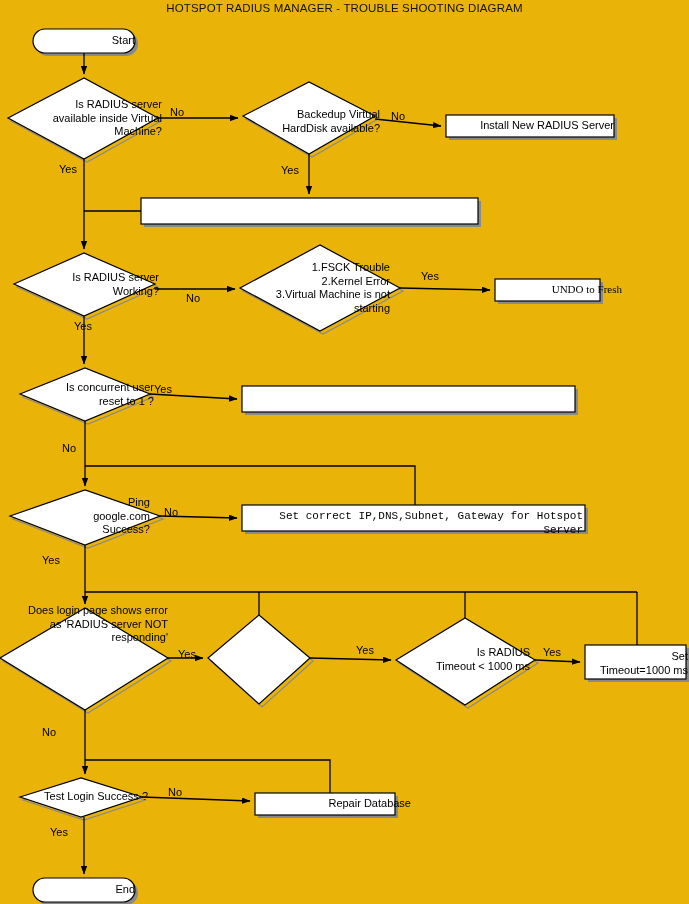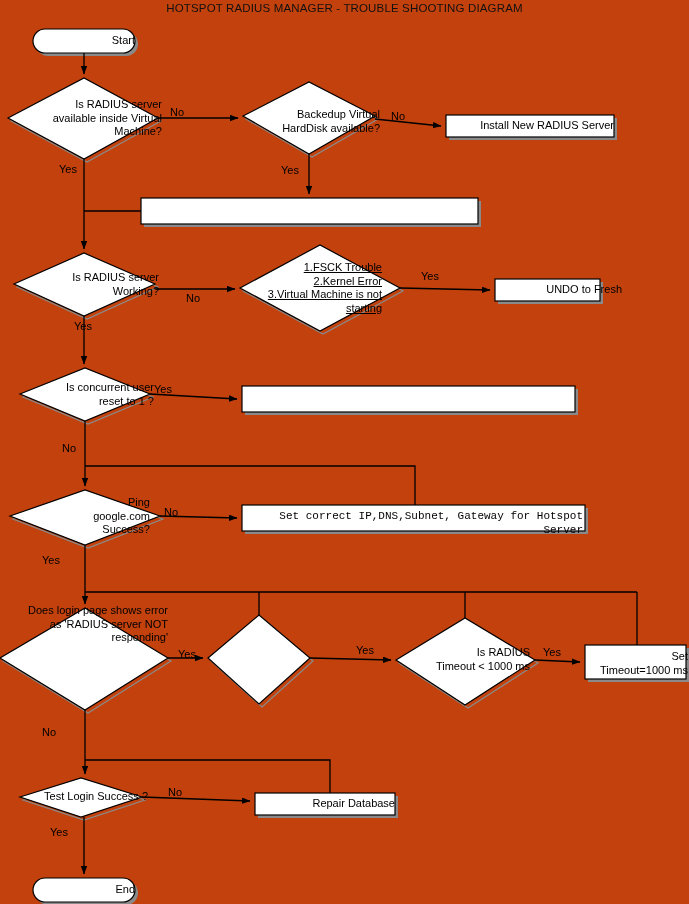--- a/index.html
+++ b/index.html
@@ -8,21 +8,21 @@
     background: #ffffff;
   }
   body {
     font-family: "Liberation Sans", sans-serif;
     color: #000000;
   }
   #canvas {
     position: relative;
     width: 689px;
     height: 904px;
-    background: #c2410c;
+    background: #eab308;
     overflow: hidden;
   }
   #diagram-svg {
     position: absolute;
     left: 0;
     top: 0;
     width: 689px;
     height: 904px;
   }
   .title {
@@ -209,26 +209,26 @@
 
   <div class="node-label" style="left:240px; top:108px; width:140px;">Backedup Virtual
 HardDisk available?</div>
 
   <div class="node-label" style="left:446px; top:119px; width:168px;">Install New RADIUS Server</div>
 
 
   <div class="node-label" style="left:11px; top:271px; width:148px;">Is RADIUS server
 Working?</div>
 
-  <div class="node-label" style="left:236px; top:261px; width:146px;text-decoration:underline;">1.FSCK Trouble
+  <div class="node-label" style="left:244px; top:261px; width:146px;">1.FSCK Trouble
 2.Kernel Error
 3.Virtual Machine is not
 starting</div>
 
-  <div class="node-label" style="left:495px; top:283px; width:127px;">UNDO to Fresh</div>
+  <div class="node-label" style="left:495px; top:283px; width:127px;font-family:Liberation Serif, serif;">UNDO to Fresh</div>
 
   <div class="node-label" style="left:18px; top:381px; width:136px;">Is concurrent user
 reset to 1 ?</div>
 
 
   <div class="node-label" style="left:20px; top:496px; width:130px;">Ping
 google.com
 Success?</div>
 
   <div class="node-label" style="left:244px; top:510px; width:339px;font-family:Liberation Mono, monospace;">Set correct IP,DNS,Subnet, Gateway for Hotspot Server</div>
@@ -239,21 +239,21 @@
 
 
   <div class="node-label" style="left:402px; top:646px; width:128px;">Is RADIUS
 Timeout &lt; 1000 ms</div>
 
   <div class="node-label" style="left:583px; top:650px; width:105px;">Set
 Timeout=1000 ms</div>
 
   <div class="node-label" style="left:14px; top:790px; width:134px;">Test Login Success ?</div>
 
-  <div class="node-label" style="left:255px; top:797px; width:140px;">Repair Database</div>
+  <div class="node-label" style="left:255px; top:797px; width:140px;padding-left:16px;">Repair Database</div>
 
   <div class="node-label" style="left:33px; top:883px; width:102px;">End</div>
 
   <div class="edge-label" style="left:170px; top:106px;">No</div>
 
   <div class="edge-label" style="left:59px; top:163px;">Yes</div>
 
   <div class="edge-label" style="left:391px; top:110px;">No</div>
 
   <div class="edge-label" style="left:281px; top:164px;">Yes</div>

